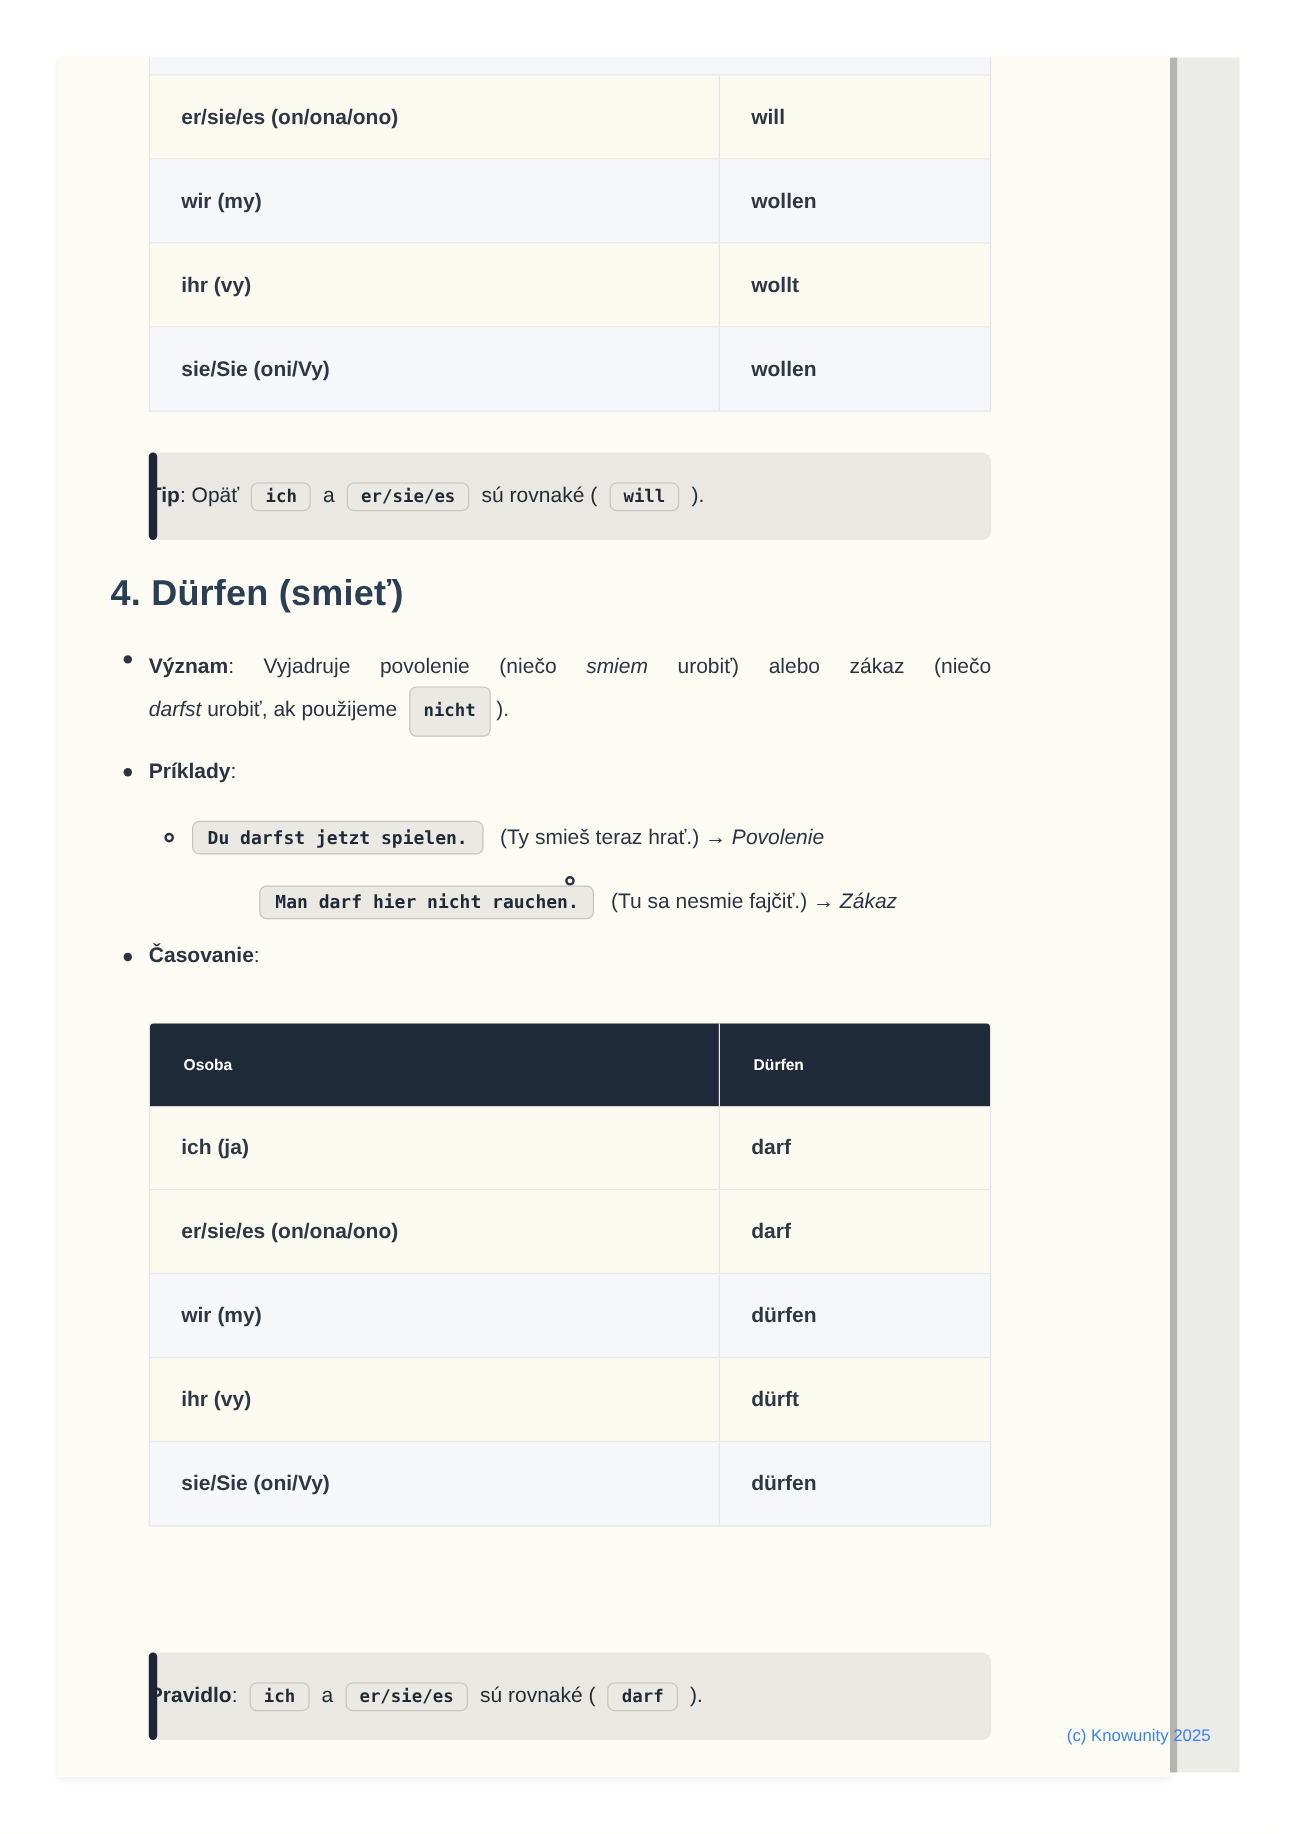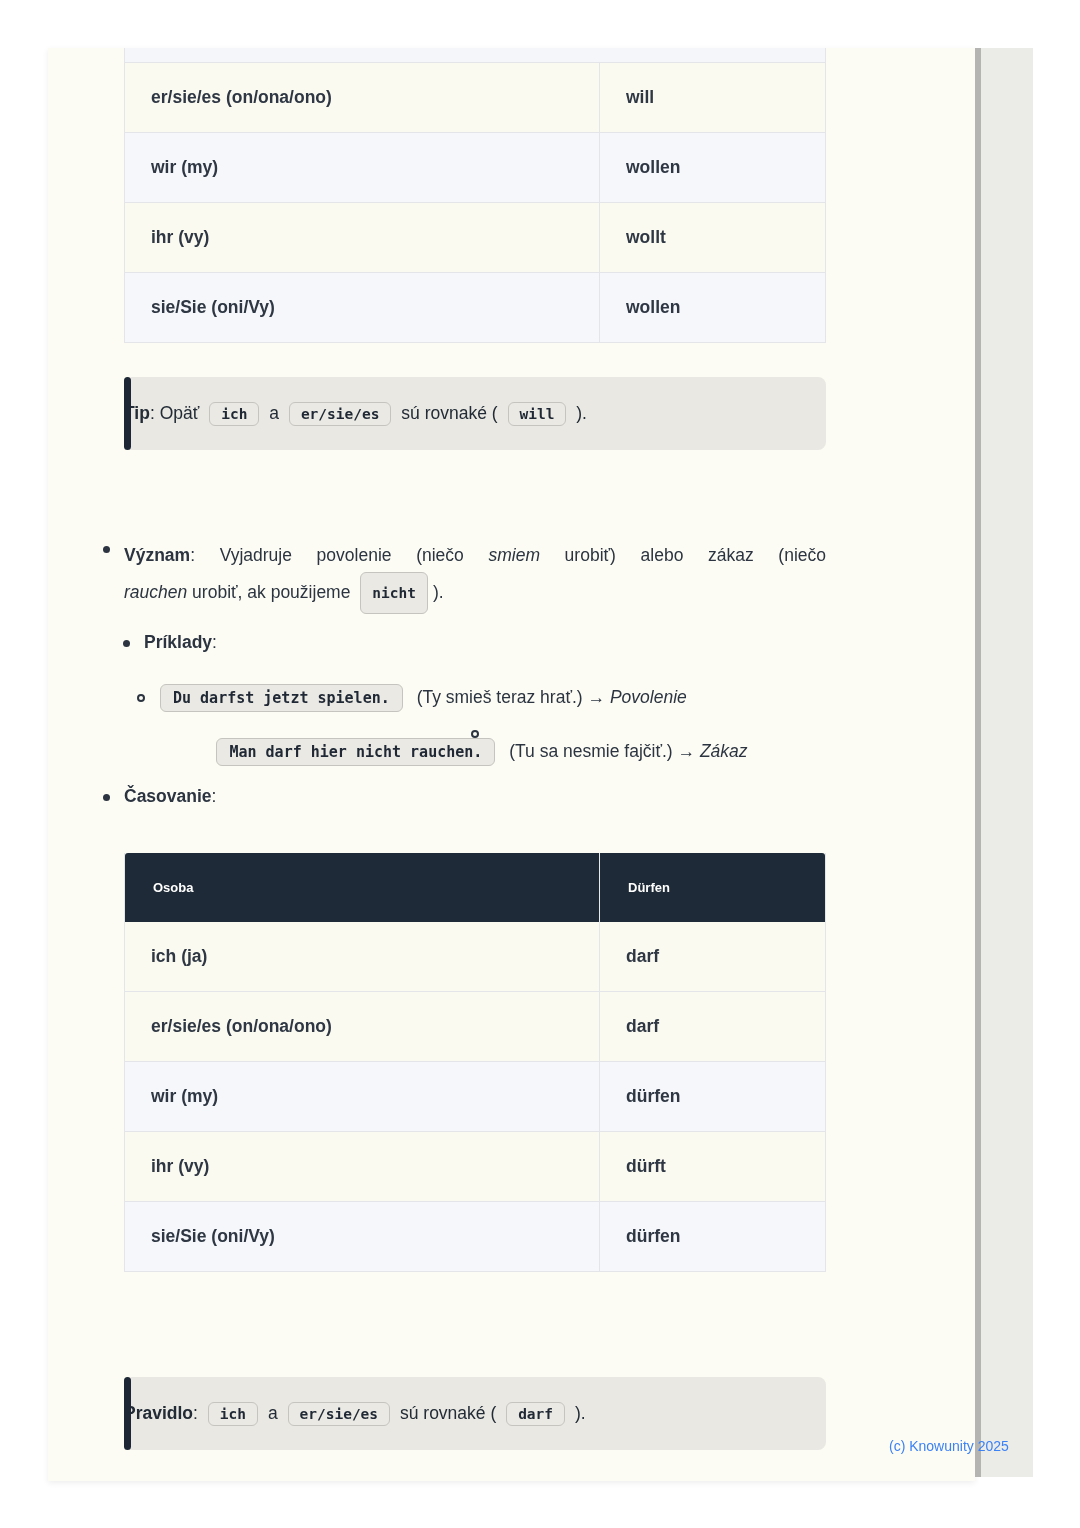--- a/index.html
+++ b/index.html
@@ -51,21 +51,21 @@
   .heading{
     position:absolute;left:44px;top:430px;font-size:30px;font-weight:700;
     color:#2a3e54;letter-spacing:0.2px;
   }
   .li{position:absolute;left:76px;width:702px;font-size:17.5px;color:#2b3440;}
   .li .marker{
     position:absolute;left:-21px;top:8px;width:7px;height:7px;background:#2b3440;border-radius:50%;
   }
   #li-vyznam{top:490px;line-height:34px;}
   #li-vyznam .jline{text-align:justify;text-align-last:justify;}
-  #li-priklady{top:584px;margin-left:20px;}
+  #li-priklady{top:584px;}
   #li-casovanie{top:738px;}
   .blabel{font-weight:700;}
   .sub{
     position:absolute;left:89px;width:690px;display:flex;align-items:center;
     font-size:17.5px;color:#2b3440;
   }
   .sub .omarker{
     width:8px;height:8px;border:2px solid #2b3440;border-radius:50%;
     margin-right:15px;flex:0 0 auto;background:transparent;box-sizing:border-box;
   }
@@ -107,25 +107,26 @@
       <span class="blabel">Tip</span><span>: Opäť</span>
       <span class="chip">ich</span>
       <span>a</span>
       <span class="chip">er/sie/es</span>
       <span>sú rovnaké (</span>
       <span class="chip">will</span>
       <span>).</span>
     </div>
   </div>
 
+  <div class="heading">4. Dürfen (smieť)</div>
 
   <div class="li" id="li-vyznam">
     <span class="marker"></span>
     <div class="jline"><span class="blabel">Význam</span><span>: Vyjadruje povolenie (niečo </span><span class="em">smiem</span><span> urobiť) alebo zákaz (niečo</span></div>
-    <div><span class="em">rauchen</span><span> urobiť, ak použijeme</span> <span class="chip">nicht</span><span>).</span></div>
+    <div><span class="em">darfst</span><span> urobiť, ak použijeme</span> <span class="chip">nicht</span><span>).</span></div>
   </div>
 
   <div class="li" id="li-priklady">
     <span class="marker"></span>
     <span class="blabel">Príklady</span><span>:</span>
   </div>
 
   <div class="sub" style="top:636px;">
     <span class="omarker"></span>
     <span>

